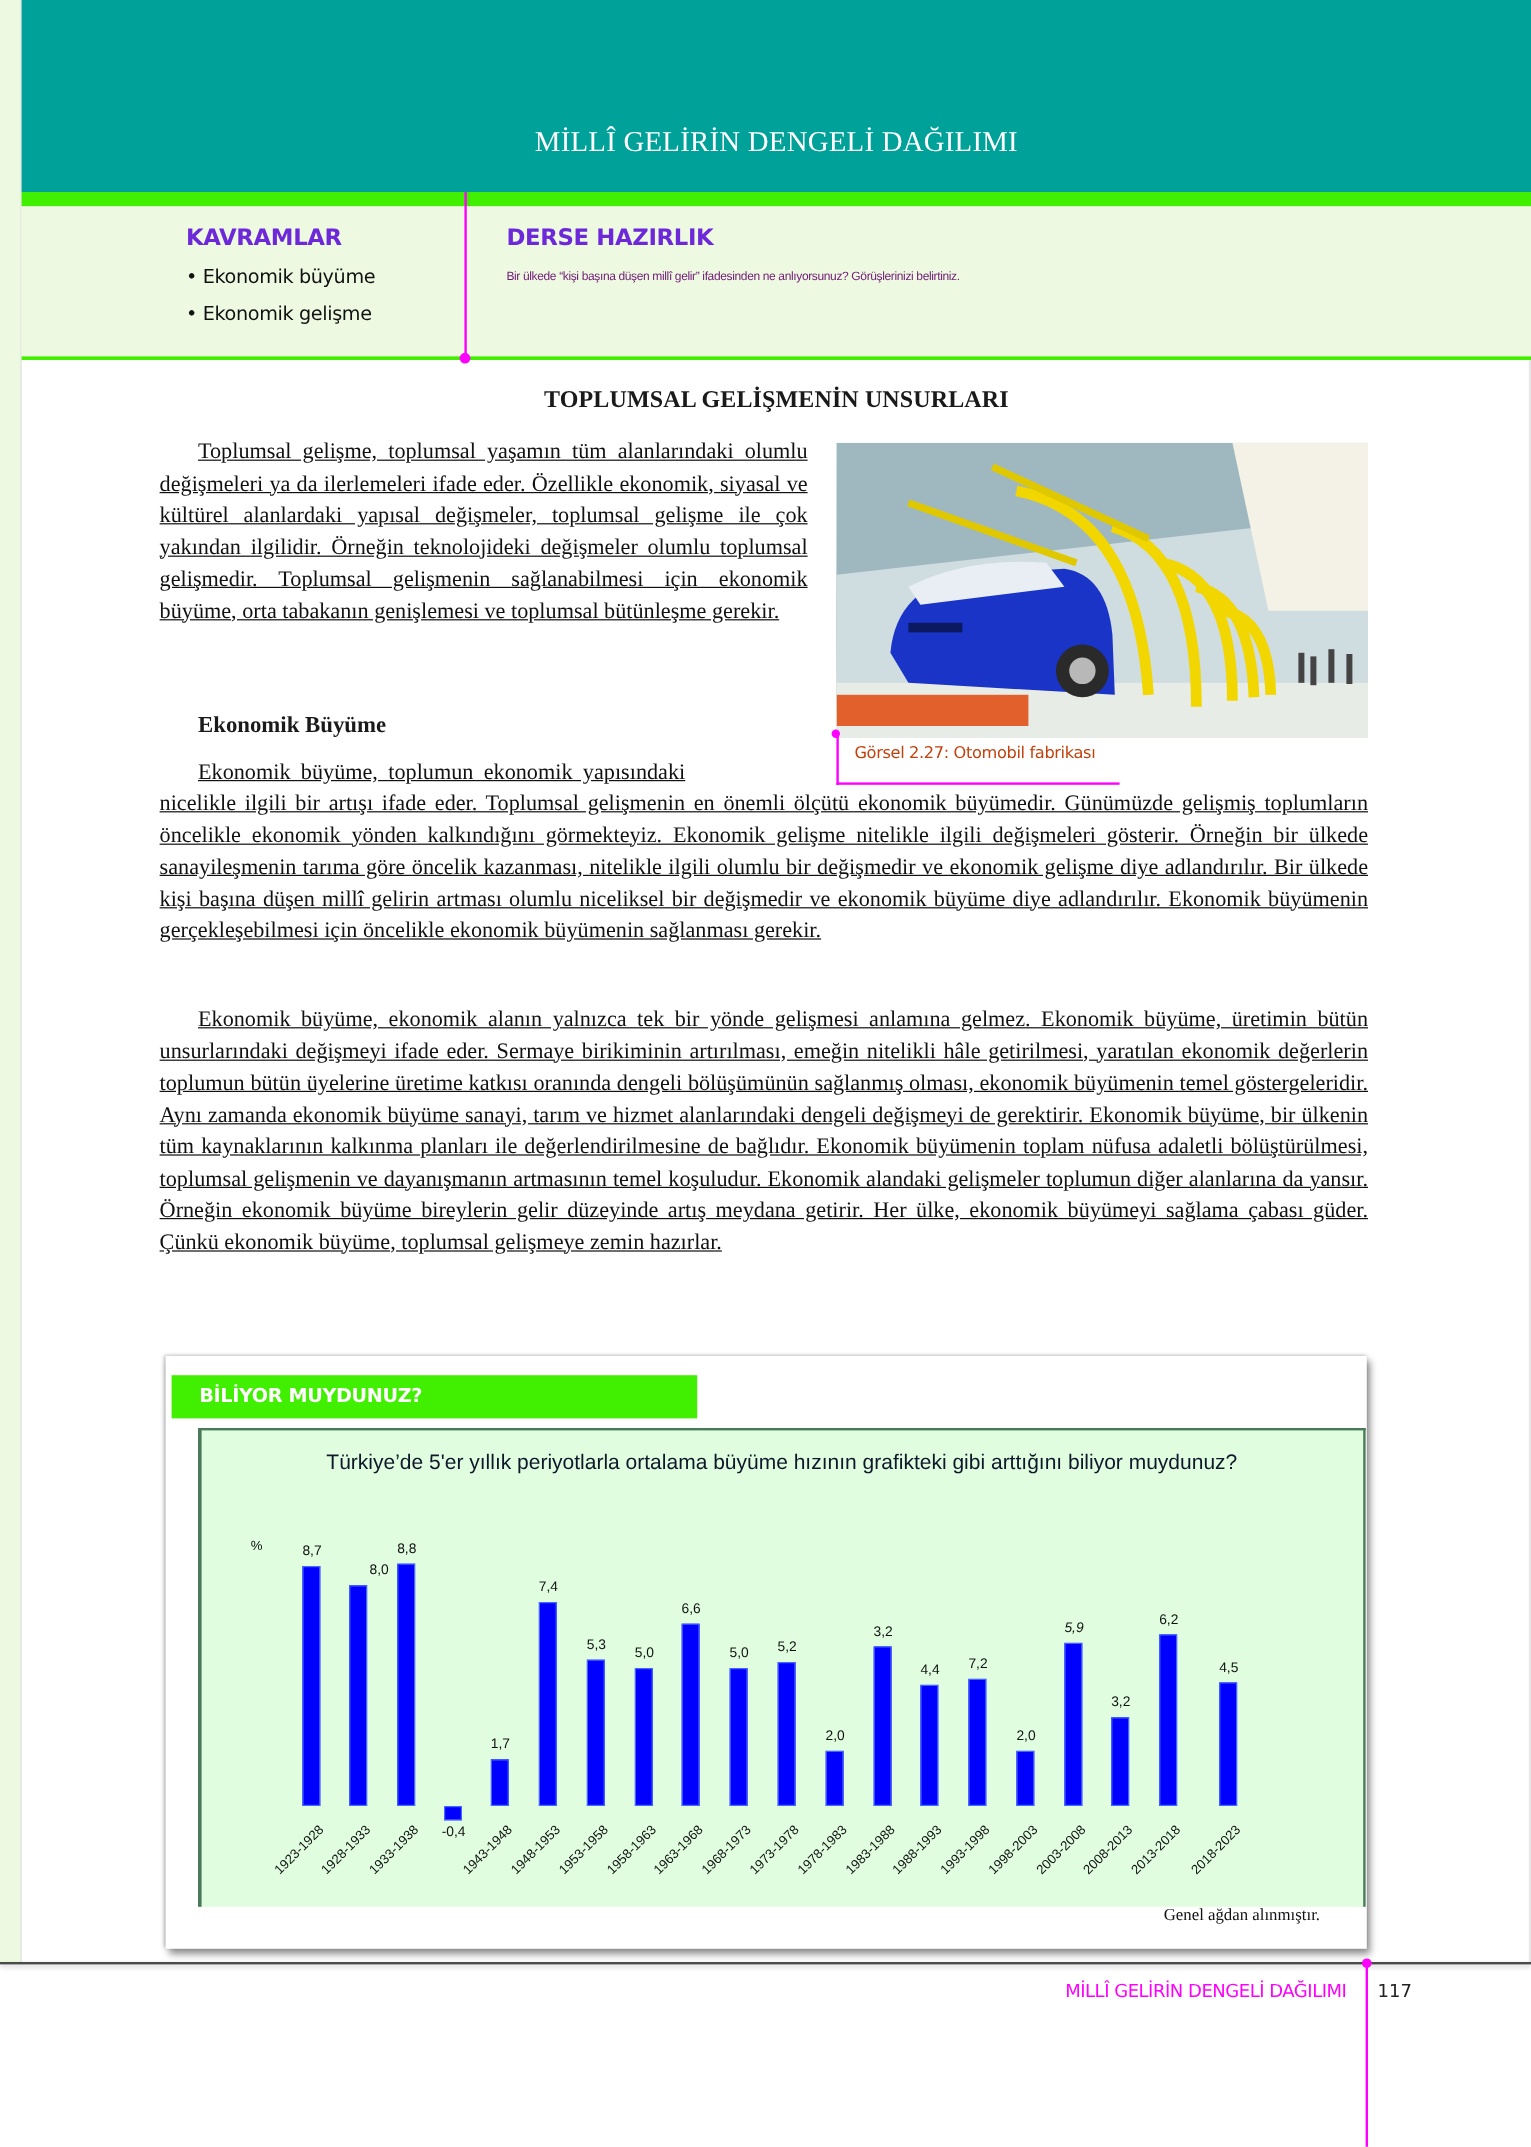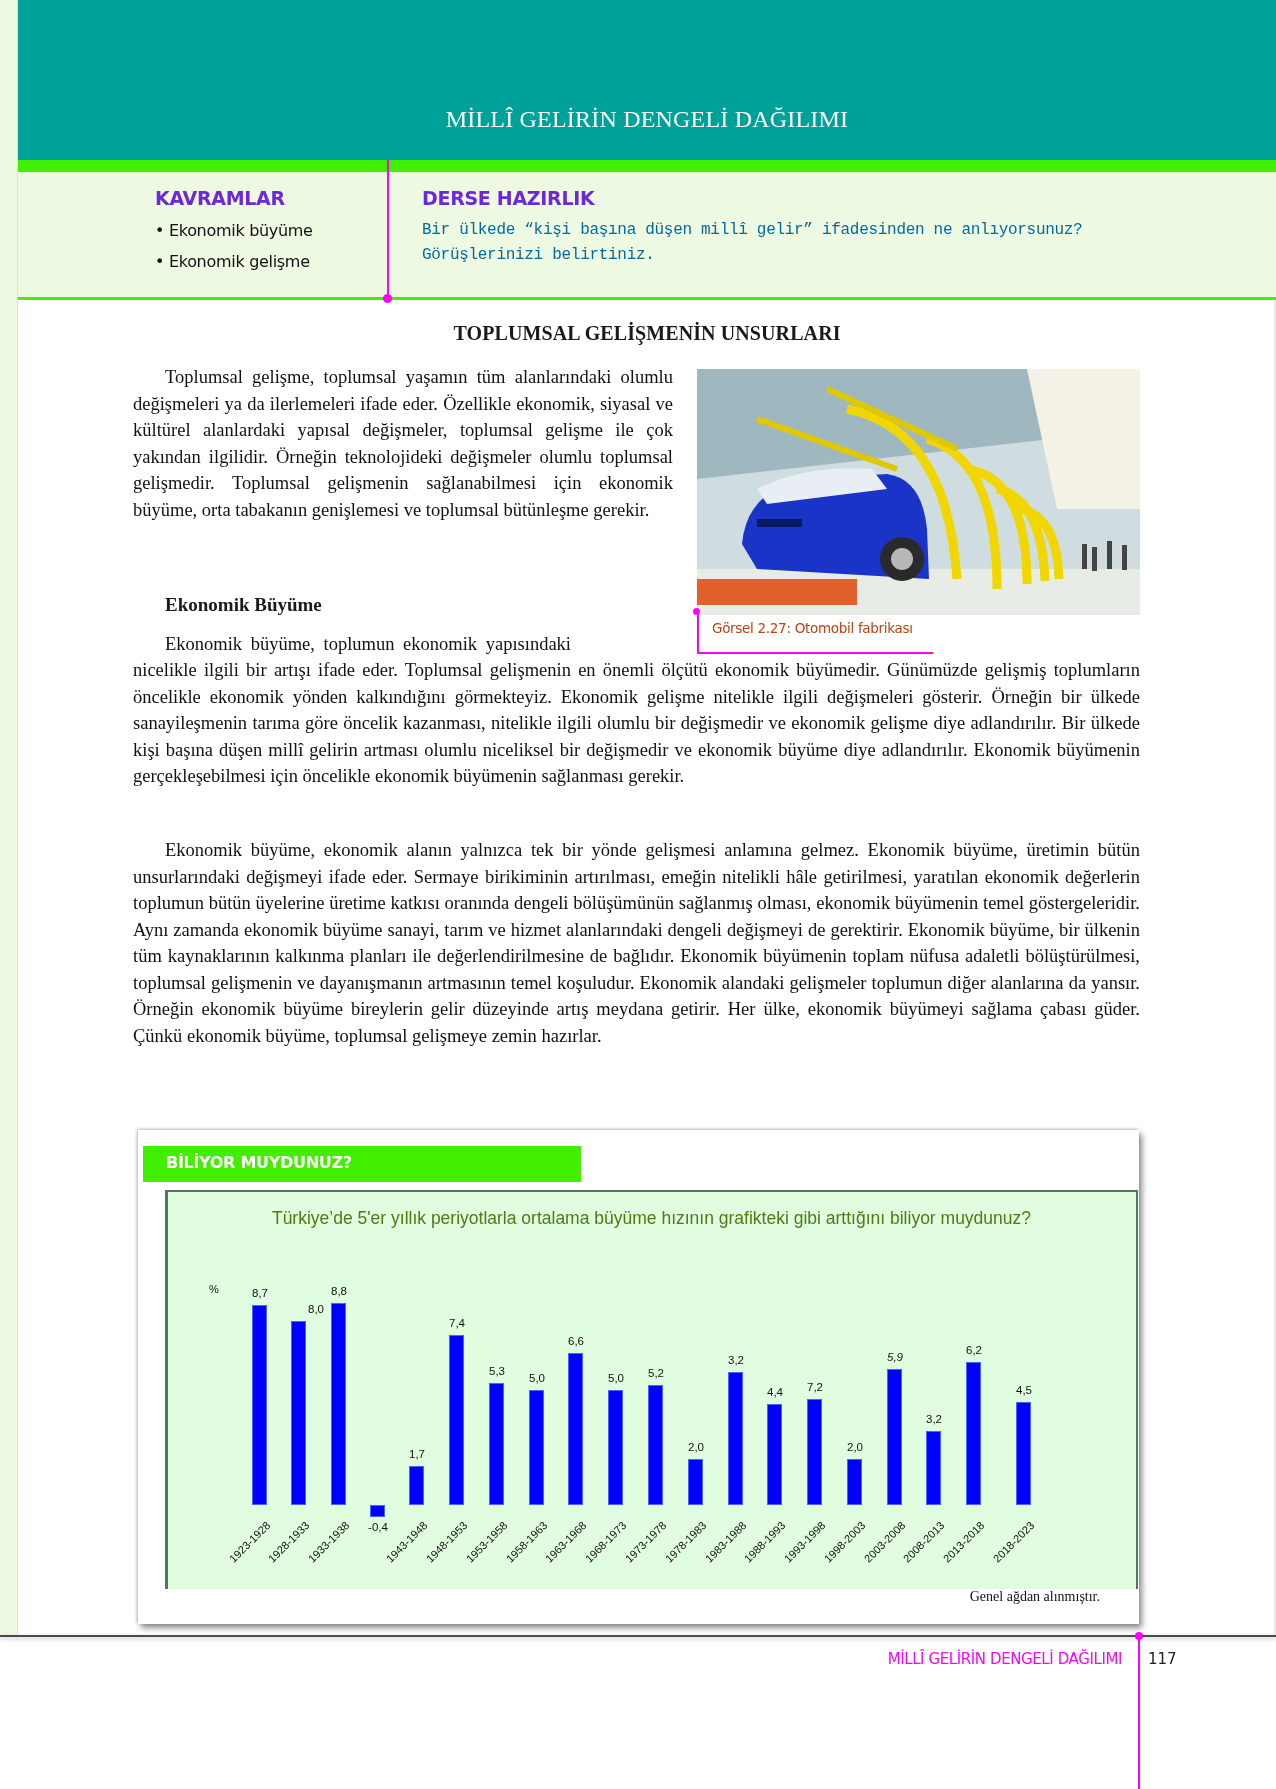--- a/index.html
+++ b/index.html
@@ -11,41 +11,41 @@
   .header-title { position:absolute; left:18px; top:106px; width:1258px; text-align:center; color:#ffffff;
                   font-family:"Liberation Serif", serif; font-size:24px; letter-spacing:0.2px; }
   .green-stripe { position:absolute; left:18px; top:160px; width:1258px; height:12px; background:#41f000; }
   .concept-panel { position:absolute; left:18px; top:172px; width:1258px; height:125px; background:#eef9e2;
                    border-bottom:3px solid #41f000; }
   .vline-magenta { position:absolute; left:387px; top:160px; width:2px; height:138px; background:#ff00ff; }
   .dot-magenta { position:absolute; width:9px; height:9px; border-radius:50%; background:#ff00ff; }
   .panel-head { position:absolute; font-family:"DejaVu Sans", sans-serif; font-weight:bold; color:#6d28d9;
                 font-size:19px; letter-spacing:-0.3px; }
   .panel-item { position:absolute; font-family:"DejaVu Sans", sans-serif; font-size:16px; color:#111; letter-spacing:-0.3px; }
-  .panel-text { position:absolute; left:422px; top:218px; width:718px; font-family:Liberation Mono, monospace;
-                font-size:16px; line-height:25px; color:#0369a1; letter-spacing:-0.3px; }
+  .panel-text { position:absolute; left:422px; top:218px; width:718px; font-family:Liberation Sans, sans-serif;
+                font-size:10px; line-height:25px; color:#701a75; letter-spacing:-0.3px; }
   .section-title { position:absolute; left:18px; top:322px; width:1258px; text-align:center; font-weight:bold;
                    font-size:20px; letter-spacing:0.1px; }
-  .body-text { position:absolute; font-size:18.5px; line-height:26.5px; text-align:justify; color:#111; }
+  .body-text { position:absolute; font-size:18.5px; line-height:26.5px; text-align:justify; color:#111;text-decoration:underline; }
   .indent { text-indent:32px; }
   .subhead { position:absolute; left:165px; top:594px; font-weight:bold; font-size:19px; }
   .photo { position:absolute; left:697px; top:369px; width:443px; height:246px; overflow:hidden;
            background:linear-gradient(180deg,#dfe9ec 0%,#b8c8cc 40%,#9fb0a8 62%,#e9ece8 100%); }
   .caption-line-v { position:absolute; left:697px; top:612px; width:2px; height:42px; background:#ff00ff; }
   .caption-line-h { position:absolute; left:697px; top:652px; width:236px; height:2px; background:#ff00ff; }
   .caption { position:absolute; left:712px; top:620px; font-family:"DejaVu Sans", sans-serif; font-size:13.5px; color:#c2410c; letter-spacing:-0.3px; }
   .info-box { position:absolute; left:138px; top:1130px; width:1001px; height:494px; background:#fff;
               box-shadow:3px 4px 6px rgba(0,0,0,0.45), -1px -1px 3px rgba(0,0,0,0.25); }
   .info-tab { position:absolute; left:143px; top:1146px; width:438px; height:36px; background:#41f000; }
   .info-tab-label { position:absolute; left:166px; top:1153px; font-family:"DejaVu Sans", sans-serif; font-weight:bold;
                     color:#ffffff; font-size:16px; letter-spacing:-0.3px; }
   .chart-area { position:absolute; left:165px; top:1190px; width:968px; height:397px; background:#e0fde0;
                 border-left:3px solid #4b7a5a; border-top:2px solid #4b7a5a; border-right:2px solid #4b7a5a; }
   .chart-question { position:absolute; left:165px; top:1208px; width:973px; text-align:center;
-                    font-family:"Liberation Sans", sans-serif; font-size:17.5px; color:#4d7c0f; }
+                    font-family:"Liberation Sans", sans-serif; font-size:17.5px; color:#0f172a; }
   .chart-unit { position:absolute; left:209px; top:1283px; font-family:"Liberation Sans", sans-serif; font-size:11px; color:#111; }
   .bar { position:absolute; width:15px; background:#0000ff; box-shadow:0 0 0 1px #4466ff inset; }
   .bar-label { position:absolute; width:50px; text-align:center; font-family:"Liberation Sans", sans-serif; font-size:11.5px; color:#111; }
   .cat-label { position:absolute; font-family:"Liberation Sans", sans-serif; font-size:11px; color:#111;
                transform-origin:right top; transform:rotate(-45deg); white-space:nowrap; text-align:right; width:80px; }
   .source { position:absolute; left:780px; top:1589px; width:320px; text-align:right; font-size:14px; color:#111; }
   .footer-line { position:absolute; left:0; top:1635px; width:1276px; height:2px; background:#4a4a4a;
                  box-shadow:0 2px 4px rgba(0,0,0,0.25); }
   .right-edge { position:absolute; left:1274px; top:0; width:2px; height:1636px; background:#e8e8e8; }
   .footer-vline { position:absolute; left:1138px; top:1636px; width:2px; height:153px; background:#ff00ff; }

